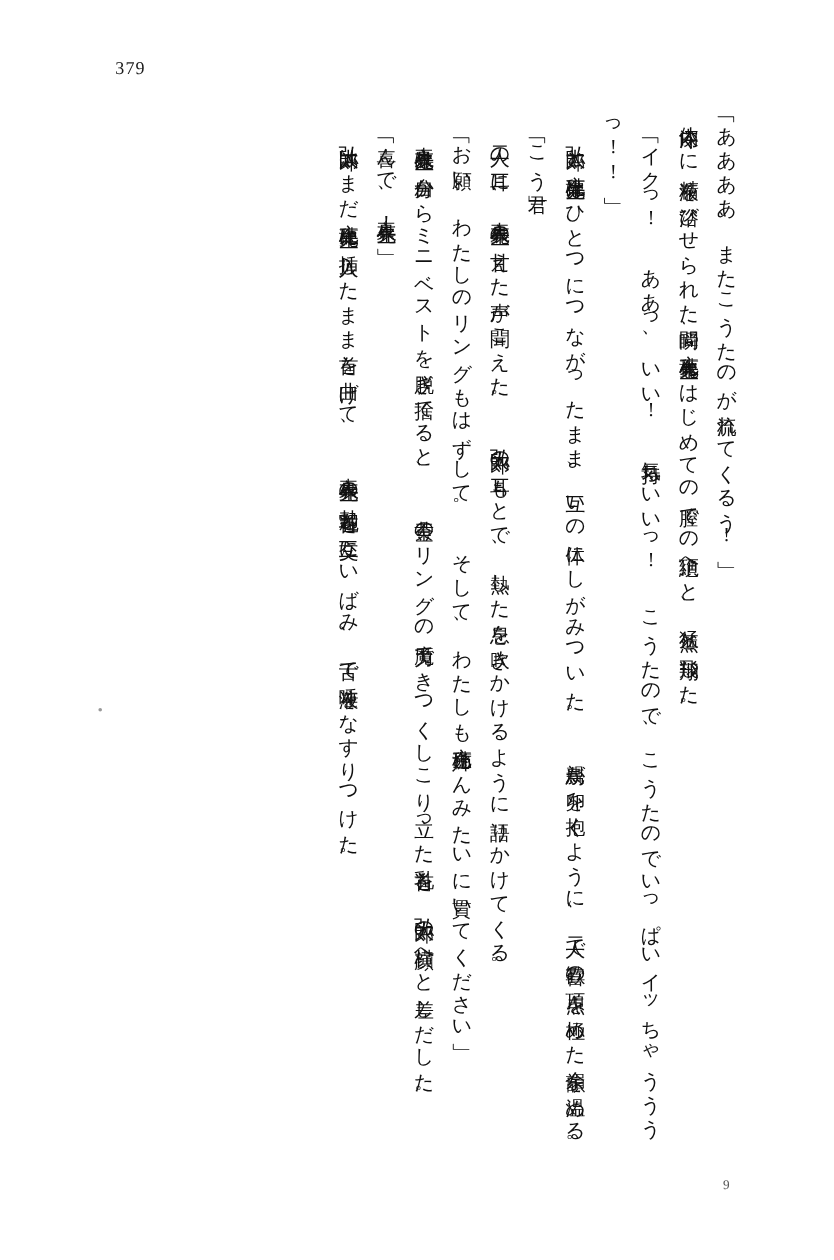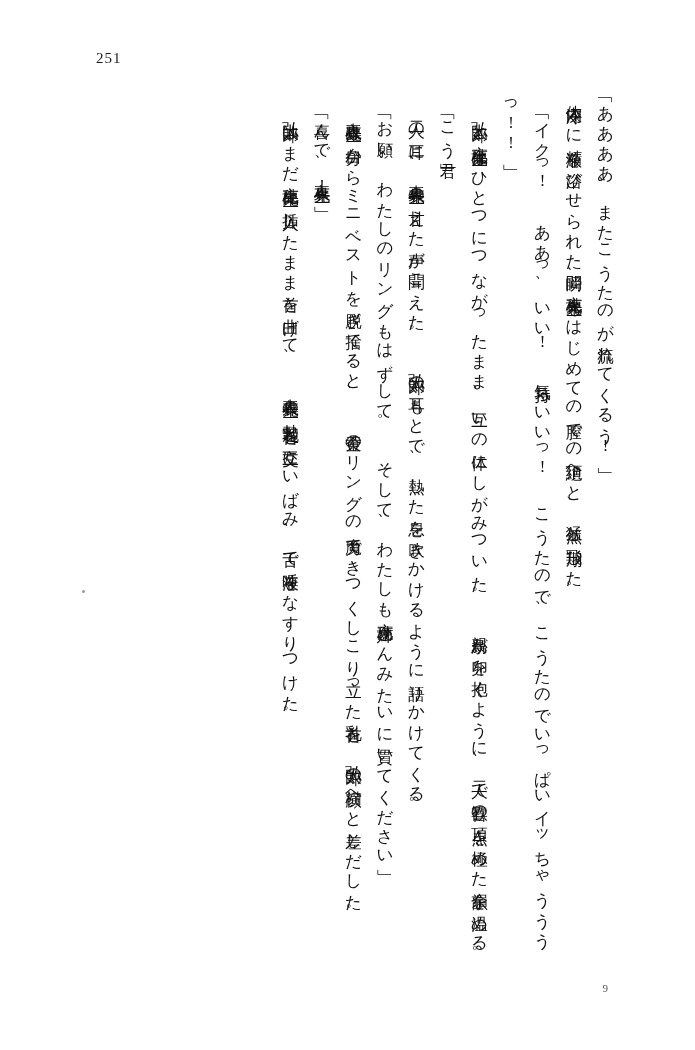--- a/index.html
+++ b/index.html
@@ -75,21 +75,21 @@
     height: 3px;
     background: #999;
     border-radius: 50%;
   }
 </style>
 </head>
 <body>
 
 <div class="page">
 
-  <div class="page-number">251</div>
+  <div class="page-number">379</div>
 
   <div class="text-body">
     <p class="para">「ああああ、またこうたのが流れてくるう!」</p>
     <p class="para">体内深くに精液を浴びせられた瞬間、充穂先生もはじめての膣での絶頂へと、猛然と飛翔した。</p>
     <p class="para indent">「イクっ! ああっ、いい! 気持ちいいっ! こうたので、こうたのでいっぱいイッちゃうううっ!!」</p>
     <p class="para indent">弘太郎と充穂先生はひとつにつながったまま、互いの体にしがみついた。 親鳥が卵を抱くように、二人で歓喜の頂点を極めた余韻を温める。</p>
     <p class="para indent">「こう君」</p>
     <p class="para indent">二人の耳に、真衣先生の甘えた声が聞こえた。 弘太郎の耳もとで、熱した息を吹きかけるように語りかけてくる。</p>
     <p class="para indent">「お願い、わたしのリングもはずして。 そして、わたしも充穂姉さんみたいに貫いてください」</p>
     <p class="para indent">真衣先生は自分からミニベストを脱ぎ捨てると、 黄金のリングの魔力できつくしこり立った乳首を、弘太郎の横顔へと差しだした。</p>

